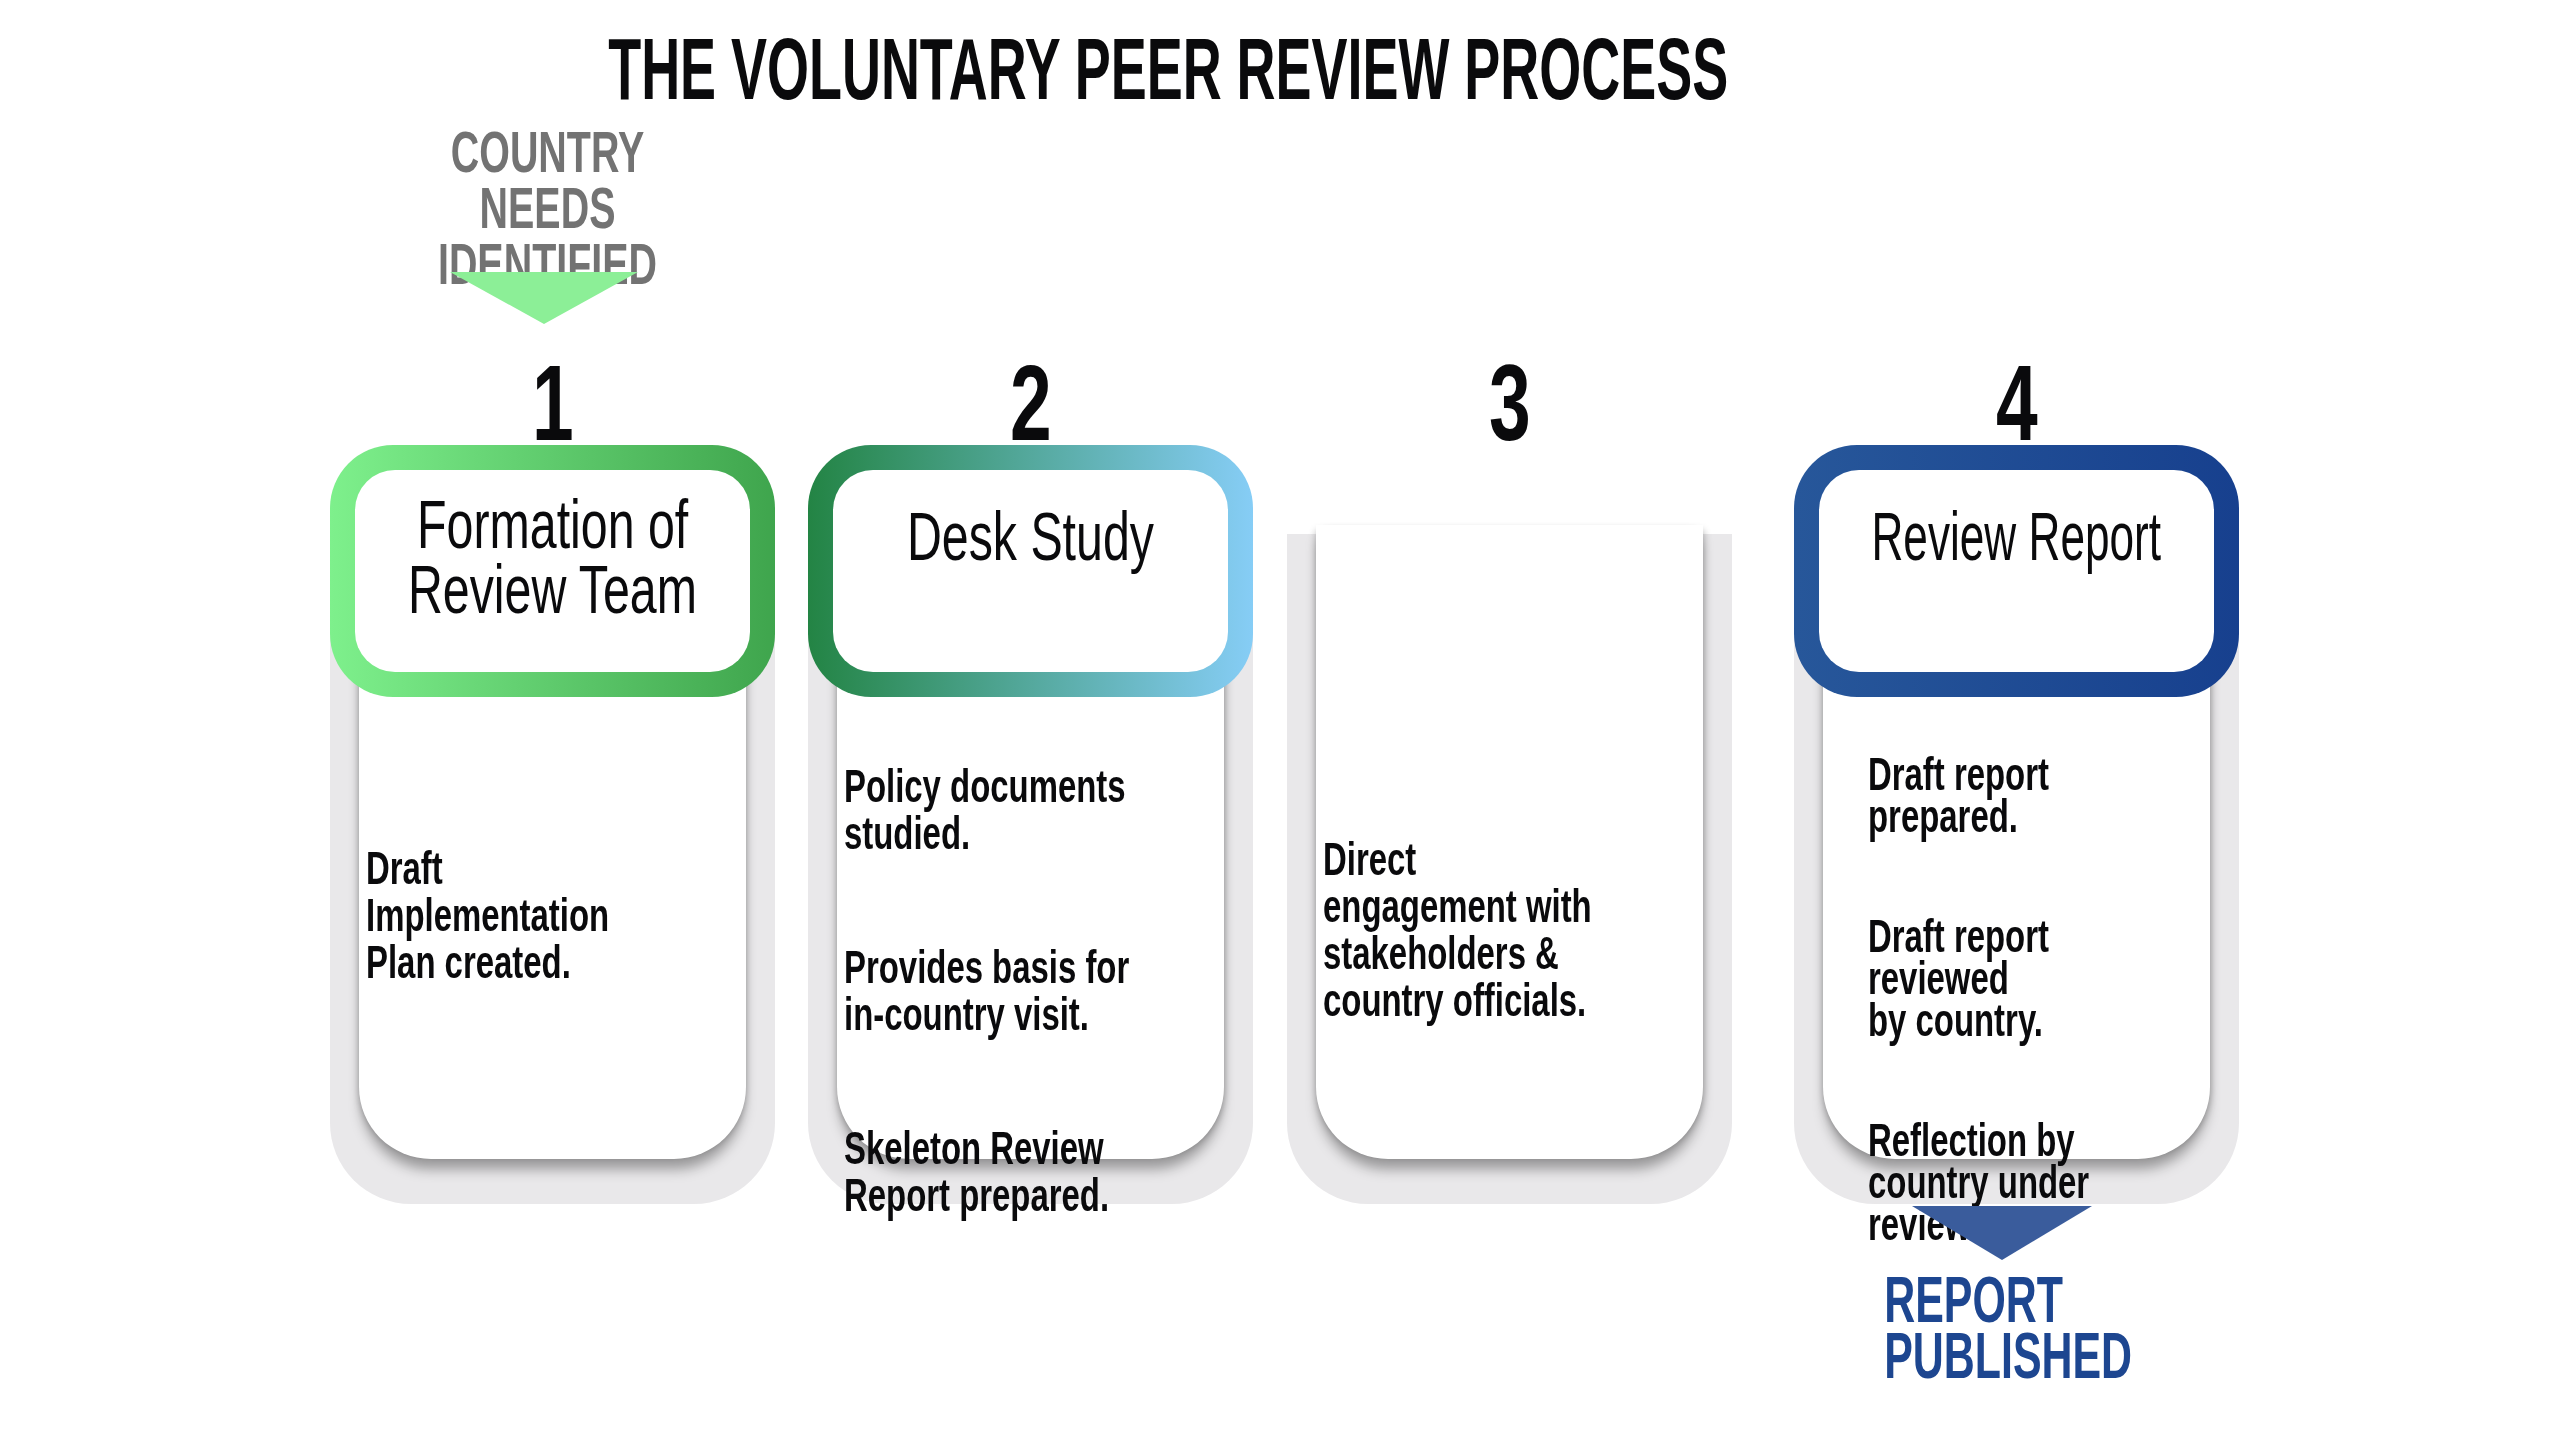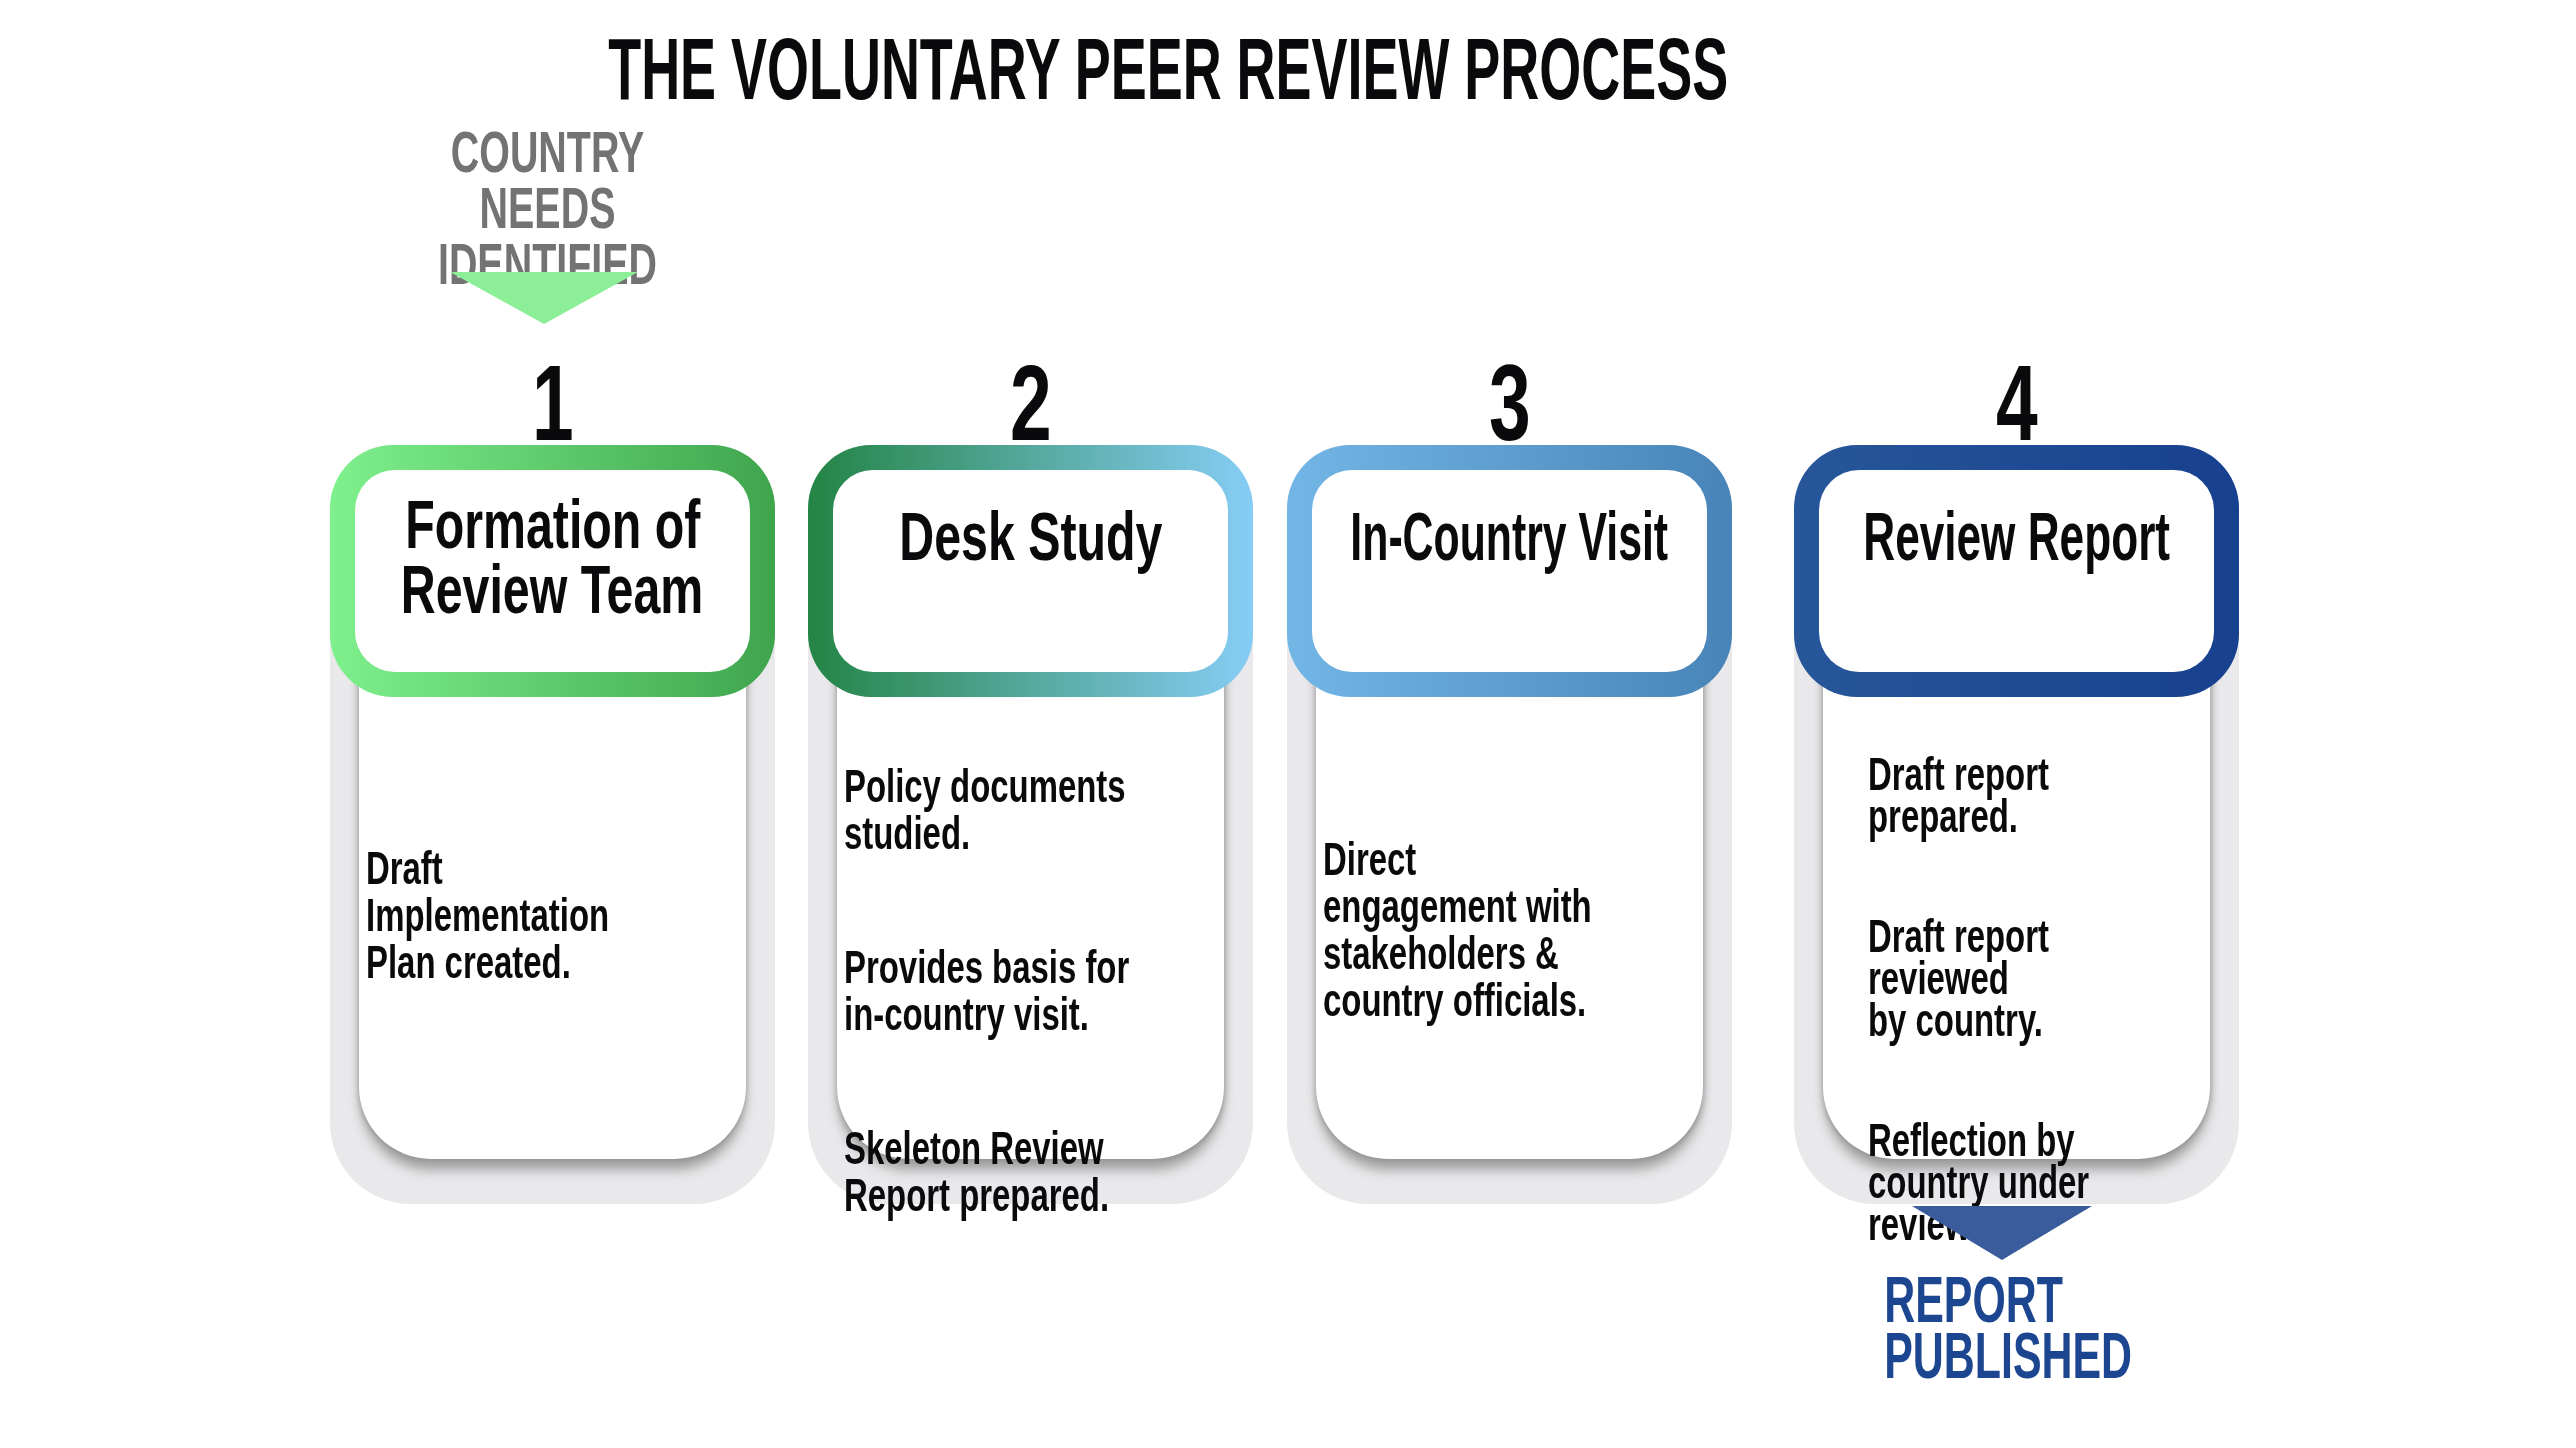--- a/index.html
+++ b/index.html
@@ -53,21 +53,21 @@
     .card-header {
       position: absolute; left: 0; top: 101px; width: 445px; height: 252px;
       border-radius: 63px; box-sizing: border-box;
     }
     .card-header-inner {
       position: absolute; left: 25px; top: 25px; right: 25px; bottom: 25px;
       background: #ffffff; border-radius: 40px;
       display: flex; align-items: flex-start; justify-content: center;
     }
     .card-title {
-      margin-top: 34px; text-align: center; font-size: 69px; line-height: 65px; font-weight: bold;
+      margin-top: 34px; text-align: center; font-size: 69px; line-height: 65px; font-weight: normal;
       white-space: nowrap;
     }
     .card-title span { display: inline-block; transform: scaleX(0.7); transform-origin: center top; }
     .card-text {
       position: absolute; left: 36px; width: 380px; font-size: 47px; line-height: 47px;
       font-weight: bold; white-space: pre-line;
     }
     .card-text p { margin: 0 0 40px 0; transform: scaleX(0.7); transform-origin: left top; width: 143%; white-space: pre-line; }
 
     #step-1 { left: 330px; }
@@ -134,27 +134,20 @@
 in-country visit.</p>
     <p>Skeleton Review
 Report prepared.</p>
   </div>
 </div>
 
 <div class="step" id="step-3">
   <div class="step-number"><span>3</span></div>
   <div class="card-back"></div>
   <div class="card-body"></div>
-  <div class="card-header" style="background: linear-gradient(90deg, rgb(114, 182, 230), rgb(72, 132, 184));">
-    <div class="card-header-inner">
-      <div class="card-title">
-        <span style="transform:scaleX(0.62)">In-Country Visit</span>
-      </div>
-    </div>
-  </div>
   <div class="card-text">
     <p>Direct
 engagement with
 stakeholders &amp;
 country officials.</p>
   </div>
 </div>
 
 <div class="step" id="step-4">
   <div class="step-number"><span>4</span></div>

